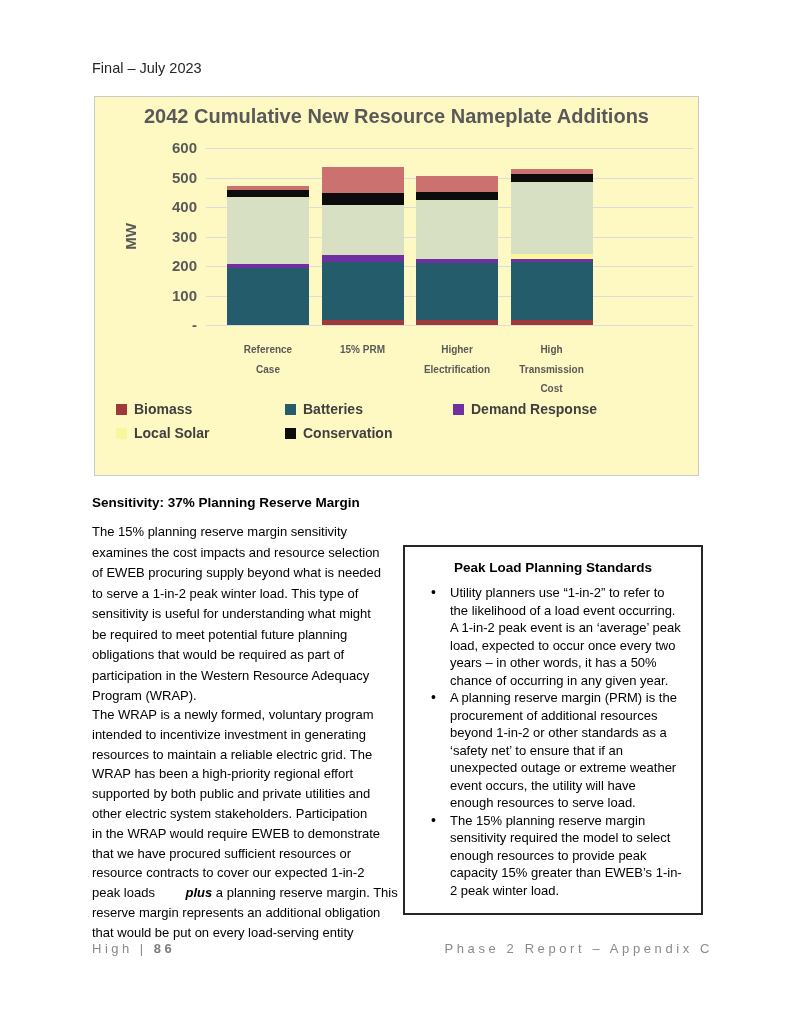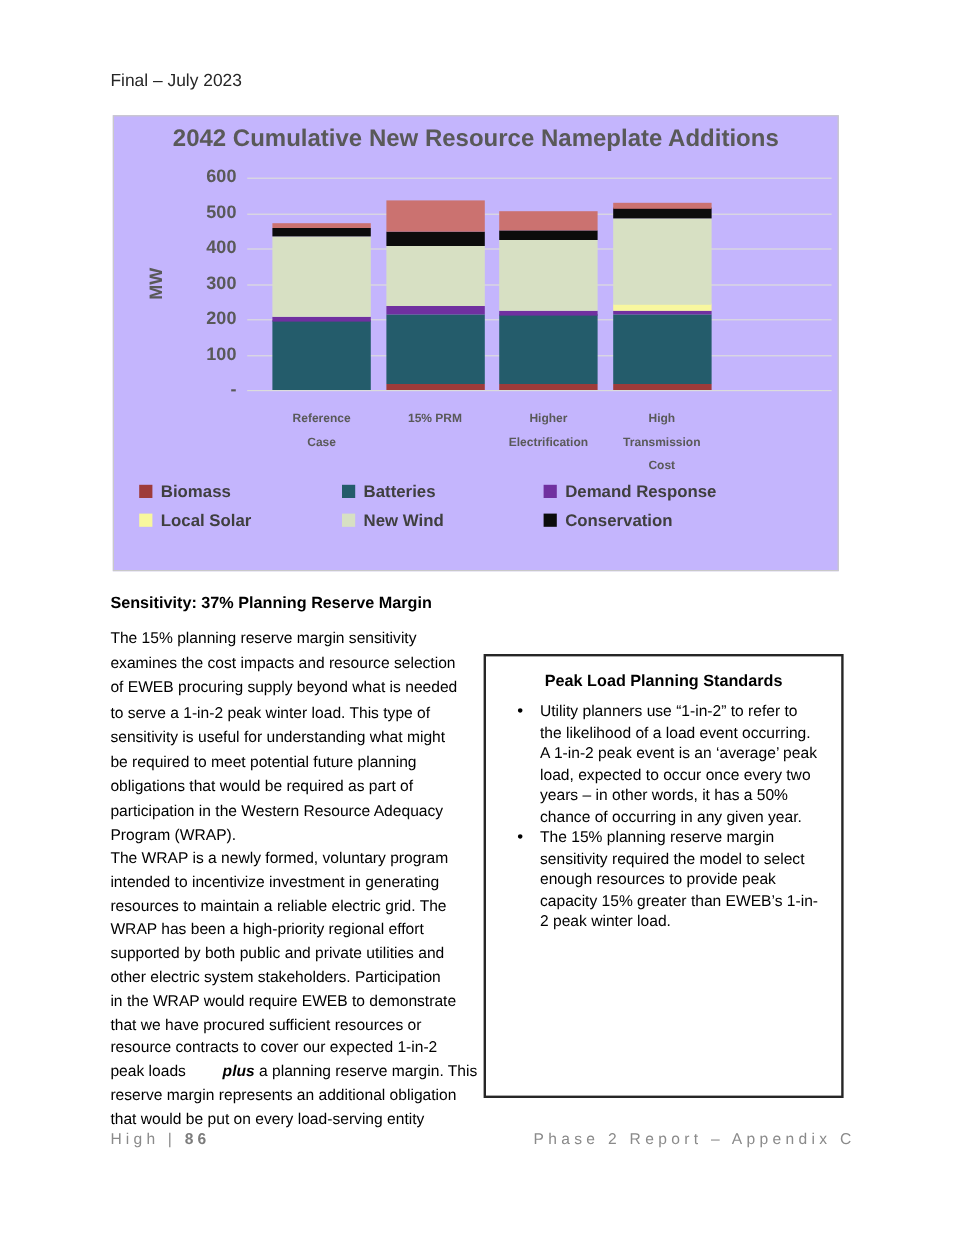--- a/index.html
+++ b/index.html
@@ -1,21 +1,21 @@
 <!DOCTYPE html>
 <html><head>
 <meta charset="utf-8">
 <style>
   html,body { margin:0; padding:0; background:#ffffff; }
   body { width:800px; height:1035px; position:relative; font-family:"Liberation Sans", sans-serif; color:#000; overflow:hidden; }
 
   .doc-header { position:absolute; left:92px; top:47px; font-size:14.5px; color:#262626;margin-top:13px; }
 
   
-  .chart-box { position:absolute; left:94px; top:96px; width:605px; height:380px; border:1px solid #C9C9C9; background:#c4b5fd; box-sizing:border-box; }
+  .chart-box { position:absolute; left:94px; top:96px; width:605px; height:380px; border:1px solid #C9C9C9; background:#fef9c3; box-sizing:border-box; }
   .chart-title { position:absolute; left:0; right:0; top:8px; text-align:center; font-weight:bold; font-size:20px; color:#595959; }
   .plot { position:absolute; inset:0; }
   .gridline { position:absolute; height:1px; background:#DCDCDC; }
   .ytick { position:absolute; left:4px; width:98px; text-align:right; font-weight:bold; font-size:15px; color:#595959; }
   .ylabel-wrap { position:absolute; left:24px; top:51px; height:177px; width:22px; display:flex; align-items:center; justify-content:center; }
   .ylabel { font-weight:bold; font-size:15px; color:#595959; transform:rotate(-90deg); white-space:nowrap; }
   .bar-seg { position:absolute; }
   .catlabel { position:absolute; top:243px; width:120px; text-align:center; font-weight:bold; font-size:10px; line-height:19.5px; color:#595959; white-space:pre-line; }
   .legend { position:absolute; left:21px; top:302px; display:grid; grid-template-columns:169px 168px 230px; row-gap:4px; }
   .legend-item { display:flex; align-items:center; gap:7px; height:20px; }
@@ -110,24 +110,20 @@
       </div>
       <div class="legend-item">
         <span class="swatch" style="background: rgb(112, 48, 160);"></span>
         <span class="legend-label">Demand Response</span>
       </div>
       <div class="legend-item">
         <span class="swatch" style="background: rgb(248, 247, 158);"></span>
         <span class="legend-label">Local Solar</span>
       </div>
       <div class="legend-item">
-        <span class="swatch" style="background: rgb(215, 224, 195);"></span>
-        <span class="legend-label">New Wind</span>
-      </div>
-      <div class="legend-item">
         <span class="swatch" style="background: rgb(12, 12, 12);"></span>
         <span class="legend-label">Conservation</span>
       </div>
     </div>
 </div>
 
 <div class="section-heading">Sensitivity: 37% Planning Reserve Margin</div>
 
 <div class="para para-1">The 15% planning reserve margin sensitivity
 examines the cost impacts and resource selection
@@ -154,20 +150,27 @@
 
 <div class="infobox">
   <div class="infobox-title">Peak Load Planning Standards</div>
   <ul class="infobox-list">
     <li>Utility planners use “1-in-2” to refer to
 the likelihood of a load event occurring.
 A 1-in-2 peak event is an ‘average’ peak
 load, expected to occur once every two
 years – in other words, it has a 50%
 chance of occurring in any given year.</li>
+    <li>A planning reserve margin (PRM) is the
+procurement of additional resources
+beyond 1-in-2 or other standards as a
+‘safety net’ to ensure that if an
+unexpected outage or extreme weather
+event occurs, the utility will have
+enough resources to serve load.</li>
     <li>The 15% planning reserve margin
 sensitivity required the model to select
 enough resources to provide peak
 capacity 15% greater than EWEB’s 1-in-
 2 peak winter load.</li>
   </ul>
 </div>
 
 <div class="footer-left"><span>High |</span> <b>86</b></div>
 <div class="footer-right">Phase 2 Report – Appendix C</div>

